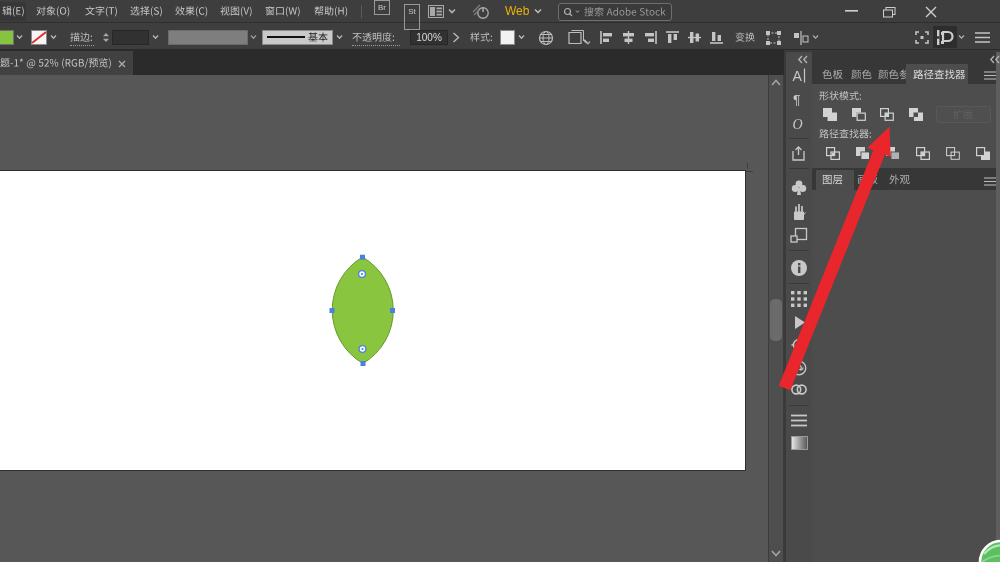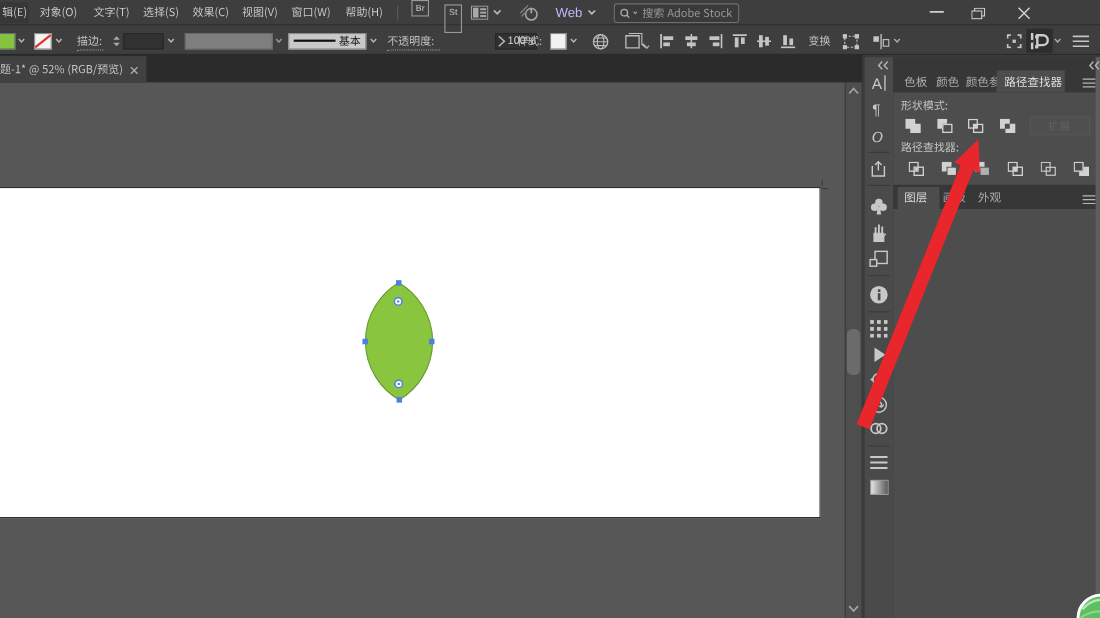--- a/index.html
+++ b/index.html
@@ -112,21 +112,21 @@
     </svg>
     <svg style="position:absolute;left:448px;top:8px;" width="8" height="6" viewBox="0 0 8 6">
       <path d="M1 1.5 L4.0 4.576923076923077 L7 1.5" stroke="#b5b5b5" stroke-width="1.5" fill="none"></path>
     </svg>
     <svg style="position:absolute;left:472px;top:3px;" width="18" height="17" viewBox="0 0 18 17">
       <circle cx="11" cy="10" r="5.2" fill="none" stroke="#a8a8a8" stroke-width="1.4"></circle>
       <line x1="11" y1="4" x2="11" y2="9" stroke="#a8a8a8" stroke-width="1.6"></line>
       <line x1="1" y1="9" x2="8" y2="2" stroke="#808080" stroke-width="1.2"></line>
       <line x1="2" y1="12" x2="7" y2="7" stroke="#808080" stroke-width="1.2"></line>
     </svg>
-    <div style="position:absolute;left:505px;top:4px;width:30px;height:15px;color:#c4b5fd;font:12px 'Liberation Sans',sans-serif;">Web</div>
+    <div style="position:absolute;left:505px;top:4px;width:30px;height:15px;color:#eab308;font:12px 'Liberation Sans',sans-serif;">Web</div>
     <svg style="position:absolute;left:534px;top:8px;" width="8" height="6" viewBox="0 0 8 6">
       <path d="M1 1.5 L4.0 4.576923076923077 L7 1.5" stroke="#c0c0c0" stroke-width="1.4" fill="none"></path>
     </svg>
     <div style="position:absolute;left:558px;top:3px;width:114px;height:18px;background:#3a3a3a;border:1px solid #6e6e6e;border-radius:3px;box-sizing:border-box;"></div>
     <svg style="position:absolute;left:563px;top:7px;" width="12" height="11" viewBox="0 0 12 11">
       <circle cx="4.5" cy="4.5" r="3" fill="none" stroke="#b0b0b0" stroke-width="1.2"></circle>
       <line x1="6.7" y1="6.7" x2="9" y2="9" stroke="#b0b0b0" stroke-width="1.2"></line>
     </svg>
     <svg style="position:absolute;left:575px;top:9px;" width="5" height="6" viewBox="0 0 5 6">
       <path d="M1 1.5 L2.5 3.423076923076923 L4 1.5" stroke="#a0a0a0" stroke-width="1" fill="none"></path>
@@ -164,21 +164,21 @@
     <div style="position:absolute;left:168px;top:30px;width:80px;height:15px;background:#7e7e7e;border:1px solid #6b6b6b;box-sizing:border-box;"></div>
     <svg style="position:absolute;left:250px;top:34px;" width="7" height="6" viewBox="0 0 7 6">
       <path d="M1 1.5 L3.5 4.192307692307692 L6 1.5" stroke="#9a9a9a" stroke-width="1.3" fill="none"></path>
     </svg>
     <div style="position:absolute;left:262px;top:30px;width:71px;height:15px;background:#c9c9c9;border:1px solid #8a8a8a;box-sizing:border-box;"></div>
     <div style="position:absolute;left:267px;top:36px;width:38px;height:2px;background:#111;"></div>
     <svg style="position:absolute;left:336px;top:34px;" width="7" height="6" viewBox="0 0 7 6">
       <path d="M1 1.5 L3.5 4.192307692307692 L6 1.5" stroke="#b8b8b8" stroke-width="1.3" fill="none"></path>
     </svg>
     <div style="position:absolute;left:352px;top:44px;width:48px;height:1px;border-bottom:1px dotted #9a9a9a;"></div>
-    <div style="position:absolute;left:410px;top:30px;width:38px;height:15px;background:#313131;border:1px solid #272727;box-sizing:border-box;color:#d8d8d8;font:10px 'Liberation Sans',sans-serif;text-align:right;line-height:13px;margin-left:40px;">100%</div>
+    <div style="position:absolute;left:410px;top:30px;width:38px;height:15px;background:#313131;border:1px solid #272727;box-sizing:border-box;color:#d8d8d8;font:10px 'Liberation Sans',sans-serif;text-align:center;line-height:13px;">100%</div>
     <svg style="position:absolute;left:452px;top:32px;" width="8" height="11" viewBox="0 0 8 11">
       <path d="M1.5 1 L6.5 5.5 L1.5 10" stroke="#b8b8b8" stroke-width="1.4" fill="none"></path>
     </svg>
     <div style="position:absolute;left:500px;top:30px;width:15px;height:15px;background:#f2f2f2;border:1px solid #8a8a8a;box-sizing:border-box;"></div>
     <svg style="position:absolute;left:518px;top:34px;" width="7" height="6" viewBox="0 0 7 6">
       <path d="M1 1.5 L3.5 4.192307692307692 L6 1.5" stroke="#b8b8b8" stroke-width="1.3" fill="none"></path>
     </svg>
     <svg style="position:absolute;left:538px;top:30px;" width="16" height="16" viewBox="0 0 16 16">
       <circle cx="8" cy="8" r="6.5" fill="none" stroke="#bdbdbd" stroke-width="1.2"></circle>
       <ellipse cx="8" cy="8" rx="3" ry="6.5" fill="none" stroke="#bdbdbd"></ellipse>

